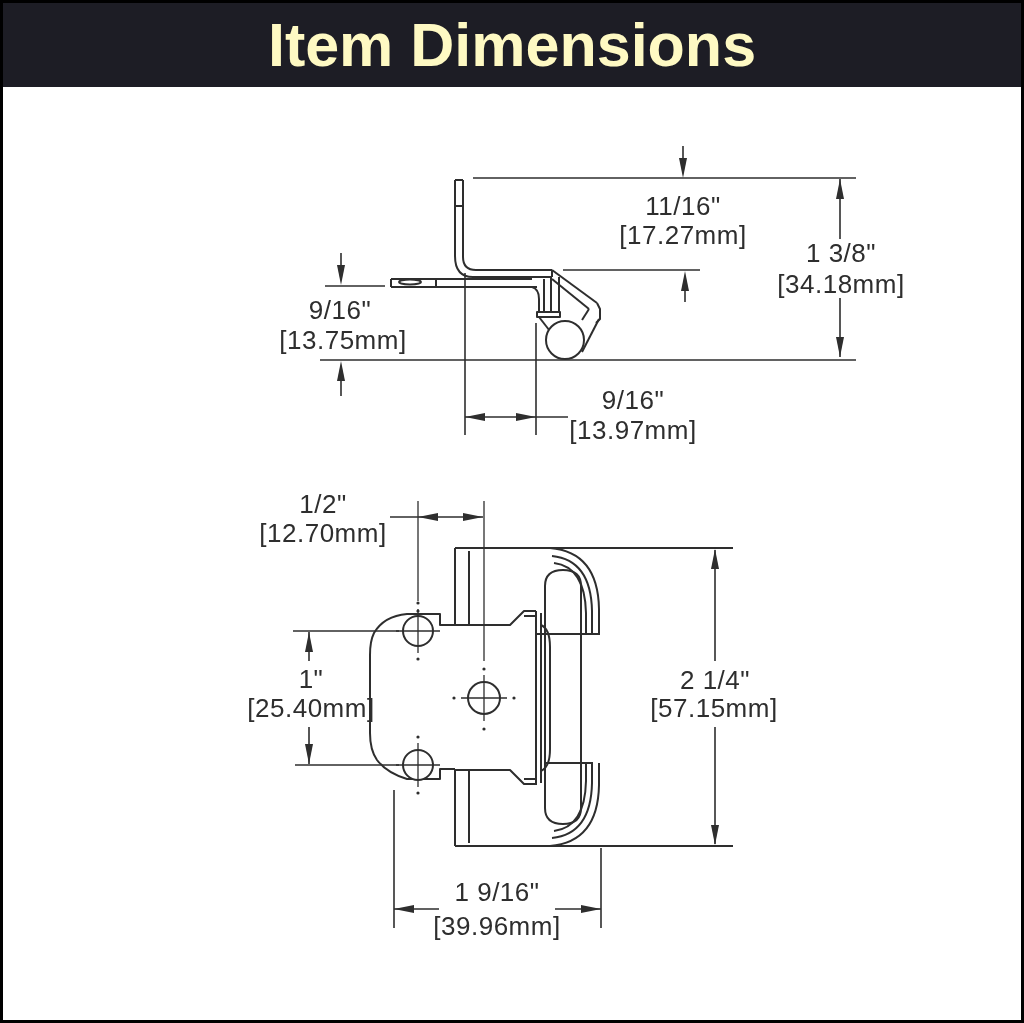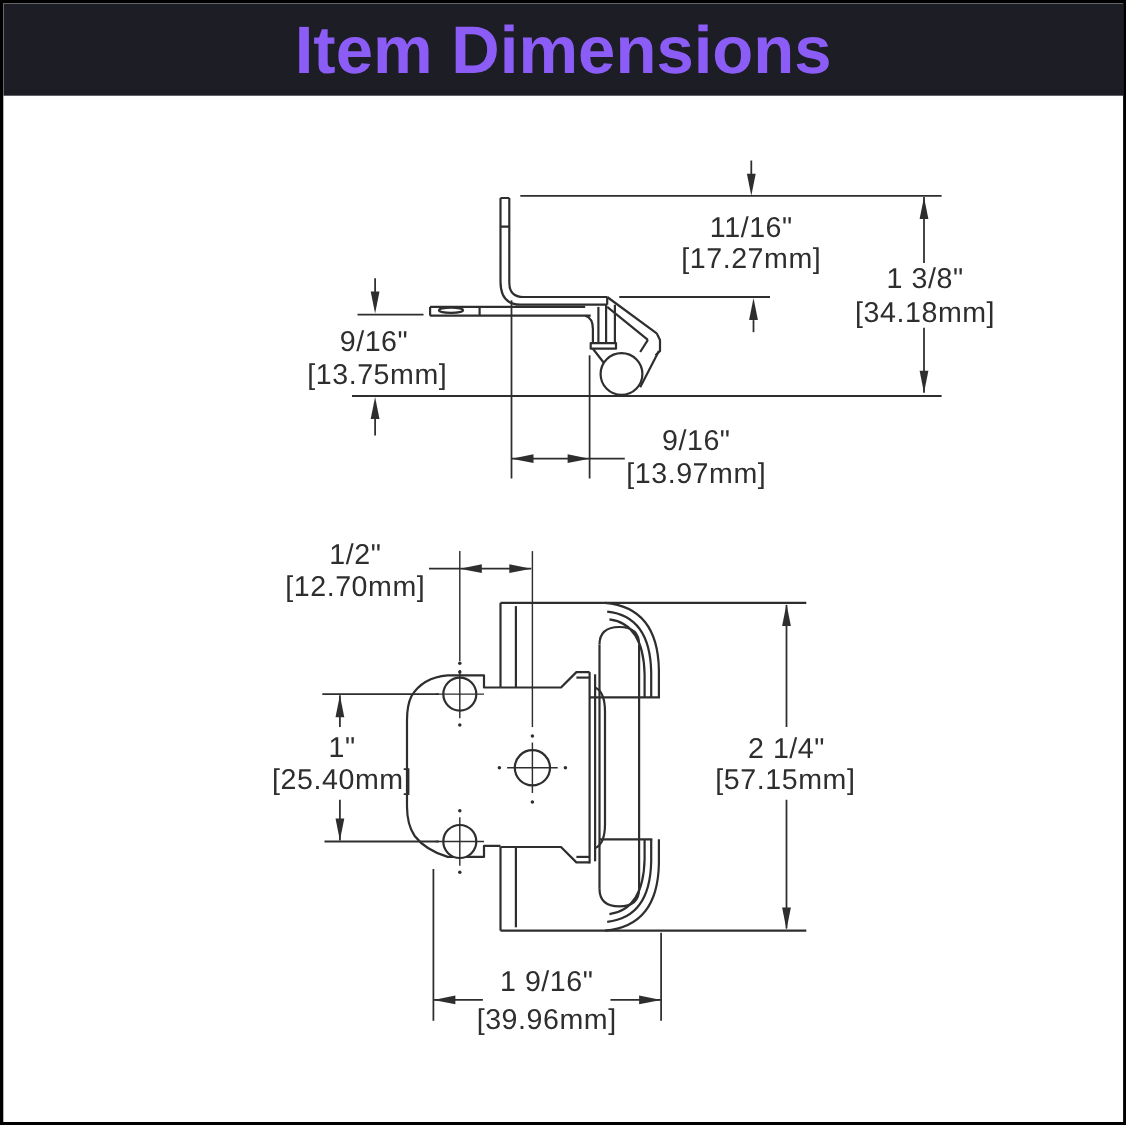--- a/index.html
+++ b/index.html
@@ -3,21 +3,21 @@
 <meta charset="utf-8">
 <style>
   html,body{margin:0;padding:0;background:#e8e8e8;}
   .page{
     position:relative;width:1024px;height:1023px;margin:0 auto;
     background:#ffffff;box-sizing:border-box;border:3px solid #000000;
     font-family:"Liberation Sans",sans-serif;overflow:hidden;
   }
   .titlebar{
     position:absolute;left:0;top:0;width:100%;height:84px;
-    background:#1d1d25;color:#8b5cf6;display:flex;align-items:center;justify-content:center;
+    background:#1d1d25;color:#fef9c3;display:flex;align-items:center;justify-content:center;
   }
   .titlebar span{
     font-size:61px;font-weight:bold;letter-spacing:0px;line-height:84px;
     font-family:"Liberation Sans",sans-serif;
   }
   svg{position:absolute;left:0;top:0;}
   svg text{
     font-family:"Liberation Sans",sans-serif;
     font-size:26px;fill:#2e2e2e;letter-spacing:0.5px;
   }

